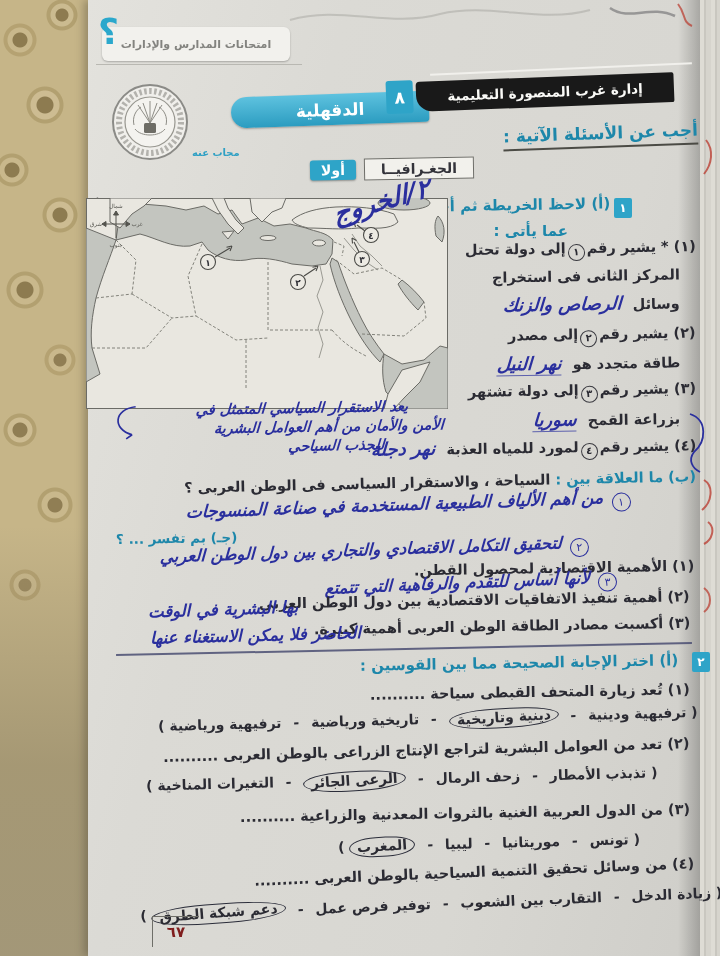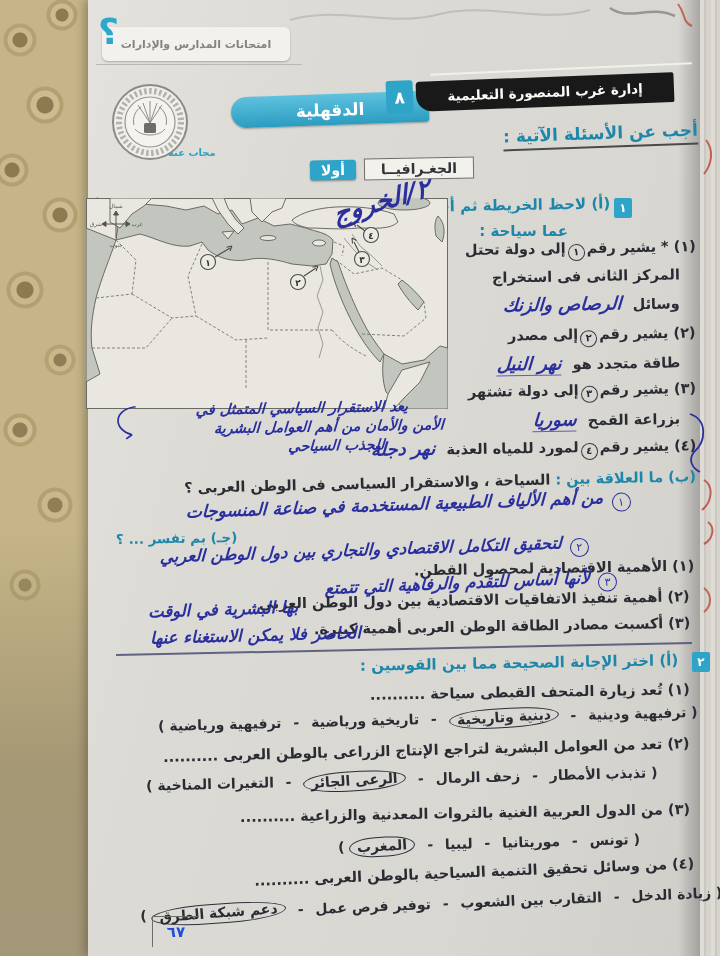--- a/index.html
+++ b/index.html
@@ -67,21 +67,21 @@
   .banner-rule{position:absolute;left:430px;top:68px;width:262px;height:2px;background:#f1f0ec;
     transform:rotate(-2.5deg);z-index:2;}
 
   .gov-banner{position:absolute;left:231px;top:94px;width:198px;height:31px;
     background:linear-gradient(180deg,#5ec2df,#2b9cc0);
     border-radius:16px 4px 4px 16px;transform:rotate(-2deg);z-index:2;
     display:flex;align-items:center;justify-content:center;box-shadow:0 1px 2px rgba(0,0,0,.3);}
   .gov-banner .txt{color:#ffffff;font-size:17px;font-weight:700;letter-spacing:1px;}
 
   .seal{position:absolute;left:111px;top:83px;width:78px;height:78px;z-index:4;}
-  .seal-caption{position:absolute;left:168px;top:147px;font-size:10px;z-index:4;
+  .seal-caption{position:absolute;left:192px;top:147px;font-size:10px;z-index:4;
     color:#2fa0c4;font-weight:700;}
 
   .instruction{position:absolute;right:22px;top:123px;font-size:17px;transform:rotate(-2deg);
     border-bottom:2px solid #4b4b45;padding-bottom:3px;}
 
   .section-row{position:absolute;left:310px;top:158px;display:flex;gap:8px;align-items:center;
     transform:rotate(-1deg);}
   .subject-box{border:1.3px solid #6d6d68;background:#f2f1ec;padding:2px 16px;
     font-size:14px;font-weight:700;color:#33333a;letter-spacing:2px;}
   .first-badge{background:#2ea4c8;color:#fff;font-size:14px;font-weight:700;
@@ -111,21 +111,21 @@
   .opts .sep{margin:0 7px;}
   .circled{display:inline-block;border:1.7px solid #2b2d3a;border-radius:48% 52% 50% 50%/60% 55% 62% 58%;
     padding:0 7px 2px 7px;transform:rotate(-2deg);}
 
   .long-rule{position:absolute;left:116px;top:648px;width:576px;height:2px;background:#4a4e72;
     transform:rotate(-1.2deg);opacity:.85;}
 
   .page-num{position:absolute;left:152px;top:916px;width:46px;height:30px;
     border-top:1.5px solid #6e6e68;border-left:1.5px solid #6e6e68;
     display:flex;align-items:center;justify-content:center;
-    font-size:15px;font-weight:700;color:#1d4ed8;}
+    font-size:15px;font-weight:700;color:#7f1d1d;}
 
   .pen-mark{position:absolute;color:#4a4a46;font-size:18px;}
   svg text{font-family:"DejaVu Sans",sans-serif;}
 </style>
 </head>
 <body>
 
 <div class="photo">
 
   <div class="doily"></div>
@@ -175,21 +175,21 @@
 
   <div class="instruction teal">أجب عن الأسئلة الآتية :</div>
 
   <div class="section-row">
     <span class="subject-box">الجغـرافيــا</span>
     <span class="first-badge">أولا</span>
   </div>
 
   <div class="qbox" style="left:614px;top:198px;">١</div>
   <div class="abs teal nowrap" style="right:110px;top:196px;font-size:15px;transform:rotate(-1deg);">(أ) لاحظ الخريطة ثم أجب</div>
-  <div class="abs teal nowrap" style="right:152px;top:222px;font-size:15px;">عما سياحة :</div>
+  <div class="abs teal nowrap" style="right:152px;top:222px;font-size:15px;">عما يأتى :</div>
 
   <div class="map-wrap">
     <svg viewBox="0 0 362 211" width="362" height="211">
       <rect x="0.5" y="0.5" width="361" height="210" fill="#e9e7e0" stroke="#6b6b66"></rect>
       <g stroke="#6b6b66" stroke-width="1" fill="#c3c5bf">
         <path d="M0,30 L30,42 C24,60 16,78 10,100 C6,118 4,134 6,150 L14,176 L0,184 Z"></path>
         <path d="M30,42 L54,36 C70,40 86,50 104,48 L116,44 L122,52 C132,60 146,64 160,62 C176,58 192,62 206,66 L226,68 L240,66 L246,56 L247,42 C240,34 230,34 220,30 L204,26 L188,28 L172,20 L156,26 L146,12 L132,16 L118,8 L100,12 L80,8 L56,6 L40,16 L32,28 Z"></path>
         <ellipse cx="318" cy="5" rx="26" ry="7"></ellipse>
         <path d="M352,18 C358,24 360,34 356,44 L350,38 C348,28 349,22 352,18 Z"></path>
         <path d="M246,60 L252,64 C258,82 266,102 276,122 C282,134 290,146 298,156 L294,164 C284,154 274,140 264,120 C256,104 248,84 244,66 Z"></path>

